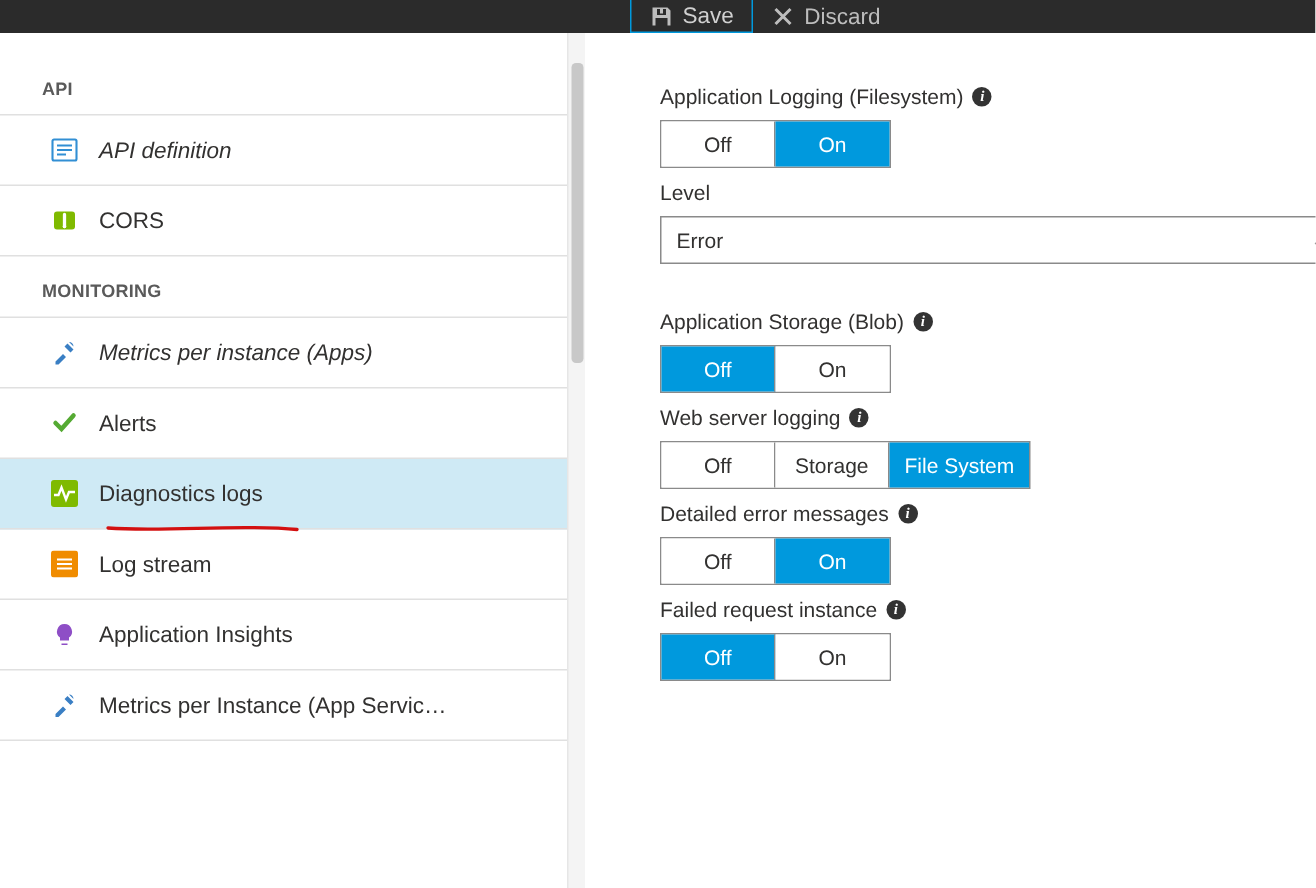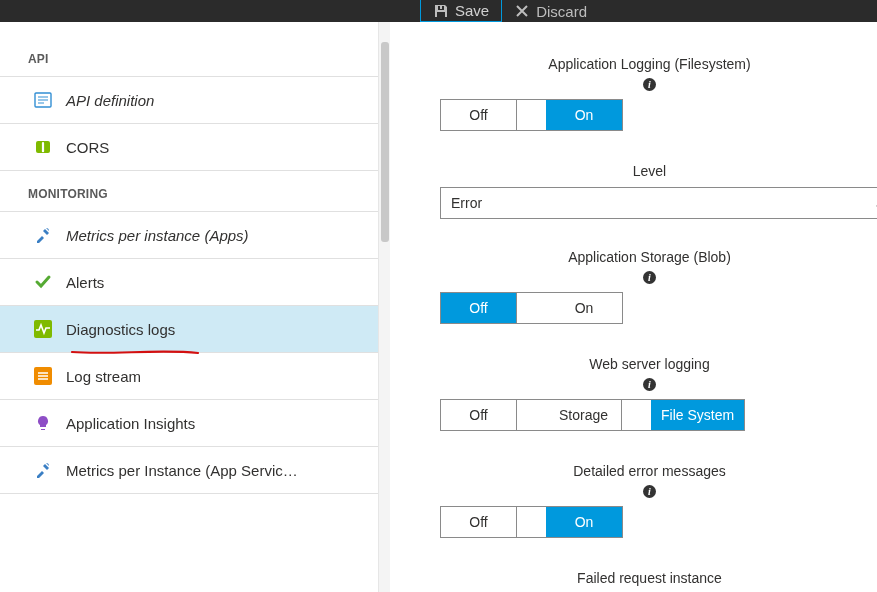--- a/index.html
+++ b/index.html
@@ -97,40 +97,38 @@
     width: 487px;
     padding: 34px 18px 0 50px;
   }
   .form-label {
     font-size: 14px;
     color: #323130;
     display: flex;
     align-items: center;
     gap: 6px;
     margin-bottom: 8px;
-    flex-direction: column;
   }
   .info-icon {
     width: 13px; height: 13px;
     border-radius: 50%;
     background: #333;
     color: #fff;
     font-size: 10px;
     font-weight: bold;
     display: inline-flex;
     align-items: center;
     justify-content: center;
     font-style: italic;
     font-family: Georgia, serif;
   }
   .toggle, .tri-toggle {
     display: inline-flex;
     border: 1px solid #8a8a8a;
-    margin-bottom: 32px;
-    gap: 29px;
+    margin-bottom: 8px;
   }
   .toggle .opt, .tri-toggle .opt {
     min-width: 76px;
     height: 30px;
     display: flex;
     align-items: center;
     justify-content: center;
     font-size: 14px;
     cursor: pointer;
     background: #fff;

